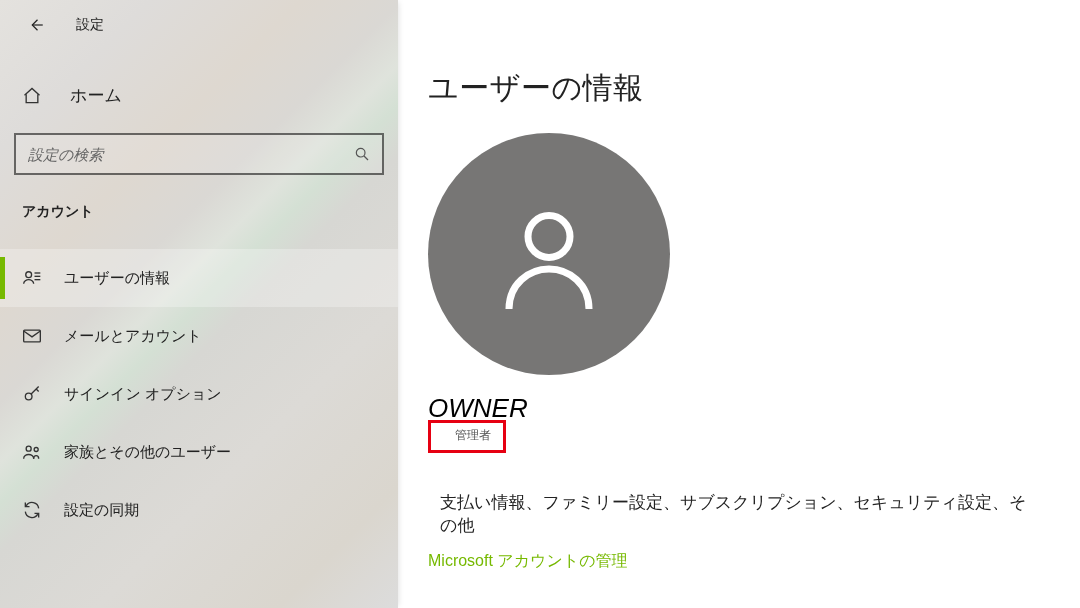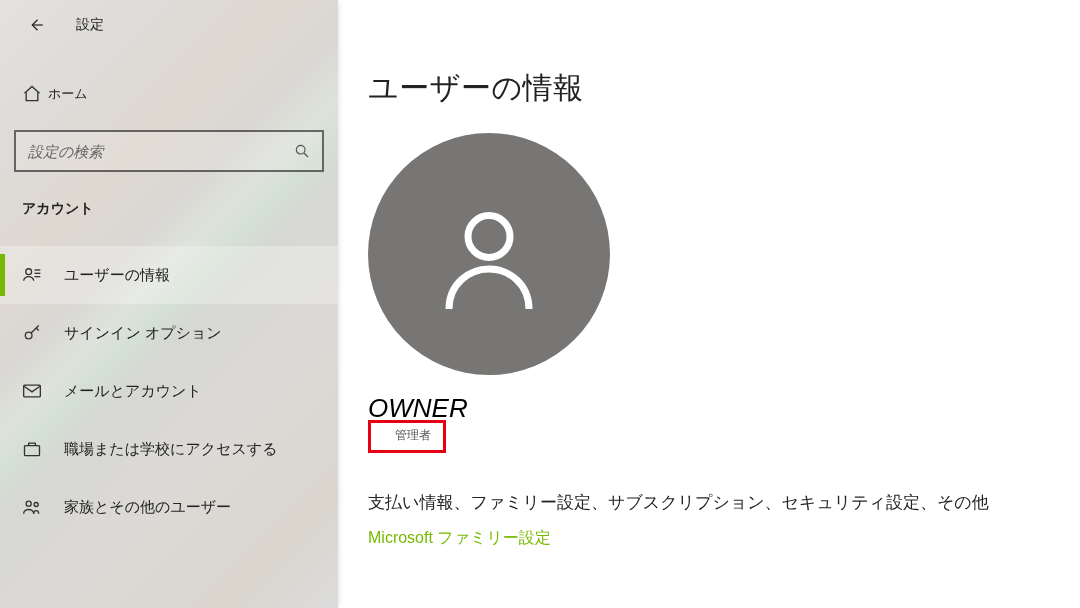--- a/index.html
+++ b/index.html
@@ -7,21 +7,21 @@
     font-family: "Yu Gothic UI", "Meiryo", "Segoe UI", sans-serif;
     font-size: 14px;
     color: #000;
     background: #fff;
     width: 1080px;
     height: 608px;
     overflow: hidden;
     display: flex;
   }
   .sidebar {
-    width: 338px;
+    width: 398px;
     height: 100%;
     background: linear-gradient(135deg,
                 #e4e2de 0%, #dedcda 15%,
                 #ded8d0 30%, #dad8d4 40%,
                 #dfe3dc 46%, #d4e0d4 50%,
                 #d7d7d3 55%, #dcdad6 70%,
                 #dad6ce 88%, #dcdcdc 100%);
     position: relative;
     box-shadow: 2px 0 6px -2px rgba(0,0,0,0.15);
   }
@@ -42,21 +42,21 @@
     font-weight: 400;
     color: #222;
   }
   .home-row {
     display: flex;
     align-items: center;
     padding: 12px 0 12px 22px;
     margin-top: 22px;
     cursor: pointer;
   }
-  .home-row .lbl { margin-left: 6px; font-size: 13px; color: #222; }
+  .home-row .lbl { margin-left: 28px; font-size: 17px; color: #222; }
   .search-box {
     margin: 14px 14px 0 14px;
     height: 42px;
     border: 2px solid rgba(0,0,0,0.55);
     background: rgba(255,255,255,0.12);
     display: flex;
     align-items: center;
     padding: 0 10px 0 12px;
   }
   .search-box input {
@@ -119,21 +119,21 @@
   .role-box {
     display: inline-block;
     border: 3px solid #e60012;
     padding: 4px 12px 6px 24px;
     margin-top: -2px;
     font-size: 12px;
     color: #555;
     position: relative;
     top: -2px;
   }
-  .desc { font-size: 17px; color: #222; margin-top: 36px; }
+  .desc { font-size: 17px; color: #222; margin-top: 36px; margin-left: 12px; }
   .link { font-size: 16px; color: #76b900; margin-top: 14px; cursor: pointer; }
 </style>
 </head>
 <body>
 
 <aside class="sidebar">
   <div class="header-row">
     <div class="back-btn">
       <span class="icon">
         <svg width="18" height="18" viewBox="0 0 24 24" fill="none" stroke="#222" stroke-width="1.6">
@@ -176,69 +176,71 @@
           <line x1="15" y1="6" x2="22" y2="6"></line>
             <line x1="15" y1="10" x2="22" y2="10"></line>
             <line x1="15" y1="14" x2="22" y2="14"></line>
         </svg>
       </span>
       <span class="lbl">ユーザーの情報</span>
     </div>
     <div class="nav-item">
       <span class="icon">
         <svg width="20" height="20" viewBox="0 0 24 24" fill="none" stroke="#333" stroke-width="1.6">
+          <rect x="2" y="5" width="20" height="14" rx="1"></rect>
+            <polyline points="2 6 12 13 22 6"></polyline>
+        </svg>
+      </span>
+      <span class="lbl">メールとアカウント</span>
+    </div>
+    <div class="nav-item">
+      <span class="icon">
+        <svg width="20" height="20" viewBox="0 0 24 24" fill="none" stroke="#333" stroke-width="1.6">
           <circle cx="8" cy="15" r="4"></circle>
             <path d="M11 12 L20 3"></path>
             <path d="M17 6 L20 9"></path>
         </svg>
       </span>
       <span class="lbl">サインイン オプション</span>
-    </div>
-    <div class="nav-item">
-      <span class="icon">
-        <svg width="20" height="20" viewBox="0 0 24 24" fill="none" stroke="#333" stroke-width="1.6">
-          <rect x="2" y="5" width="20" height="14" rx="1"></rect>
-            <polyline points="2 6 12 13 22 6"></polyline>
-        </svg>
-      </span>
-      <span class="lbl">メールとアカウント</span>
-    </div>
-    <div class="nav-item">
-      <span class="icon">
-        <svg width="20" height="20" viewBox="0 0 24 24" fill="none" stroke="#333" stroke-width="1.6">
-          <rect x="3" y="8" width="18" height="12" rx="1"></rect>
-            <path d="M8 8 V5 h8 v3"></path>
-        </svg>
-      </span>
-      <span class="lbl">職場または学校にアクセスする</span>
     </div>
     <div class="nav-item">
       <span class="icon">
         <svg width="20" height="20" viewBox="0 0 24 24" fill="none" stroke="#333" stroke-width="1.6">
           <circle cx="8" cy="8" r="3"></circle>
             <circle cx="17" cy="9" r="2.4"></circle>
           <path d="M2 20c0-3 3-5 6-5s6 2 6 5"></path>
             <path d="M14 20c0-2 1.5-3.6 3-3.6s3 1.6 3 3.6"></path>
         </svg>
       </span>
       <span class="lbl">家族とその他のユーザー</span>
+    </div>
+    <div class="nav-item">
+      <span class="icon">
+        <svg width="20" height="20" viewBox="0 0 24 24" fill="none" stroke="#333" stroke-width="1.6">
+          <path d="M20 10a8 8 0 0 0-14.9-3"></path>
+            <polyline points="4 3 4 8 9 8"></polyline>
+          <path d="M4 14a8 8 0 0 0 14.9 3"></path>
+            <polyline points="20 21 20 16 15 16"></polyline>
+        </svg>
+      </span>
+      <span class="lbl">設定の同期</span>
     </div>
   </nav>
 </aside>
 
 <main class="main">
   <h1 class="page-title">ユーザーの情報</h1>
 
   <div class="avatar">
     <span class="icon" style="width:120px;height:120px;">
       <svg width="120" height="120" viewBox="0 0 24 24" fill="none" stroke="#fff" stroke-width="1.4">
         <circle cx="12" cy="8.5" r="4.2"></circle>
         <path d="M4 23c0-5 4-8 8-8s8 3 8 8"></path>
       </svg>
     </span>
   </div>
 
   <div class="user-name">OWNER</div>
   <div class="role-box">管理者</div>
 
   <div class="desc">支払い情報、ファミリー設定、サブスクリプション、セキュリティ設定、その他</div>
-  <div class="link">Microsoft ファミリー設定</div>
+  <div class="link">Microsoft アカウントの管理</div>
 </main>
 
 </body></html>

